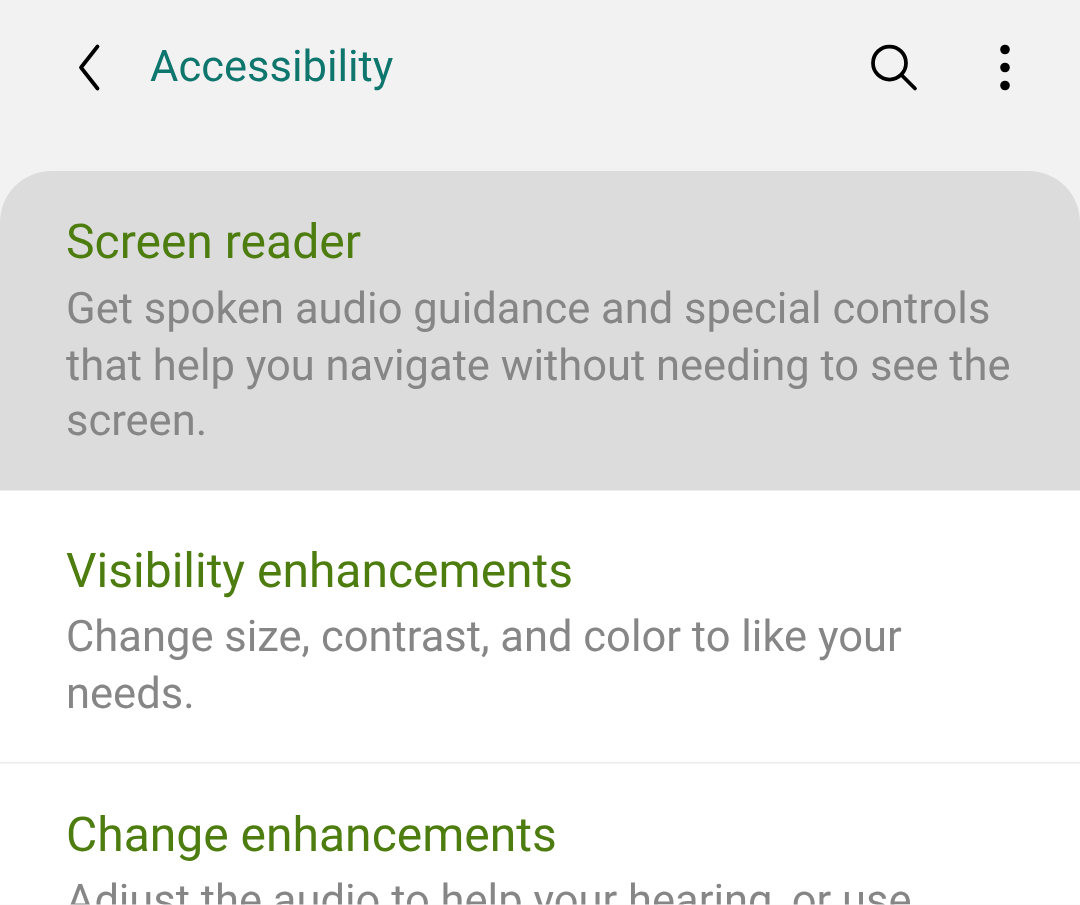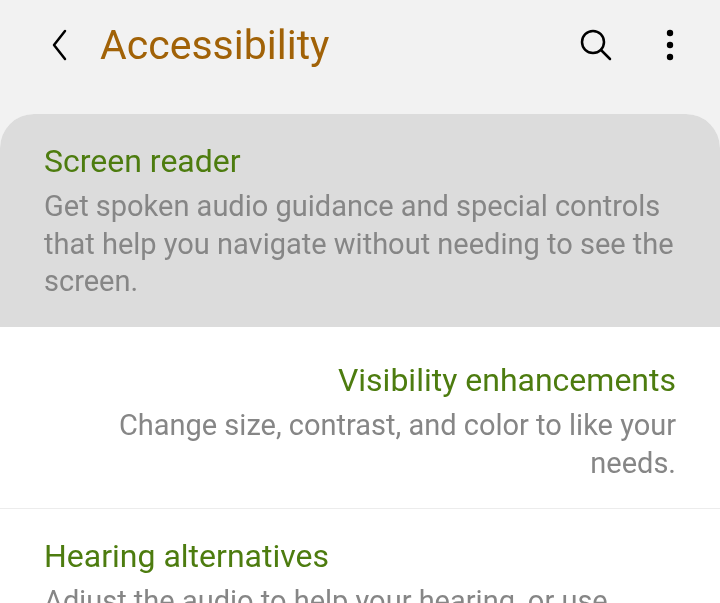--- a/index.html
+++ b/index.html
@@ -27,23 +27,23 @@
       align-items: center;
       justify-content: center;
       cursor: pointer;
       margin-right: 20px;
     }
     .back-btn svg {
       width: 20px;
       height: 34px;
     }
     .title {
-      font-size: 41px;
+      font-size: 29px;
       font-weight: 400;
-      color: #a16207;
+      color: #0f766e;
       flex: 1;
     }
     .header-actions {
       display: flex;
       align-items: center;
       gap: 34px;
     }
     .search-btn, .menu-btn {
       width: 40px;
       height: 40px;
@@ -64,21 +64,20 @@
     }
     .list-item.highlighted {
       background: #dcdcdc;
     }
     .list-item:not(.highlighted) {
       border-top: 1px solid #ececec;
     }
     .list-item:nth-child(2) {
       border-top: none;
       padding-top: 34px;
-      text-align: right;
     }
     .item-title {
       font-size: 32px;
       font-weight: 400;
       color: #4d7c0f;
       margin-bottom: 8px;
     }
     .item-description {
       font-size: 29px;
       color: #868686;
@@ -119,17 +118,17 @@
 <div class="content">
   <div class="list-item highlighted">
     <div class="item-title">Screen reader</div>
     <div class="item-description">Get spoken audio guidance and special controls that help you navigate without needing to see the screen.</div>
   </div>
   <div class="list-item">
     <div class="item-title">Visibility enhancements</div>
     <div class="item-description">Change size, contrast, and color to like your needs.</div>
   </div>
   <div class="list-item">
-    <div class="item-title">Hearing alternatives</div>
+    <div class="item-title">Change enhancements</div>
     <div class="item-description">Adjust the audio to help your hearing, or use alternatives like text.</div>
   </div>
   <div class="partial-item"></div>
 </div>
 
 </body></html>

